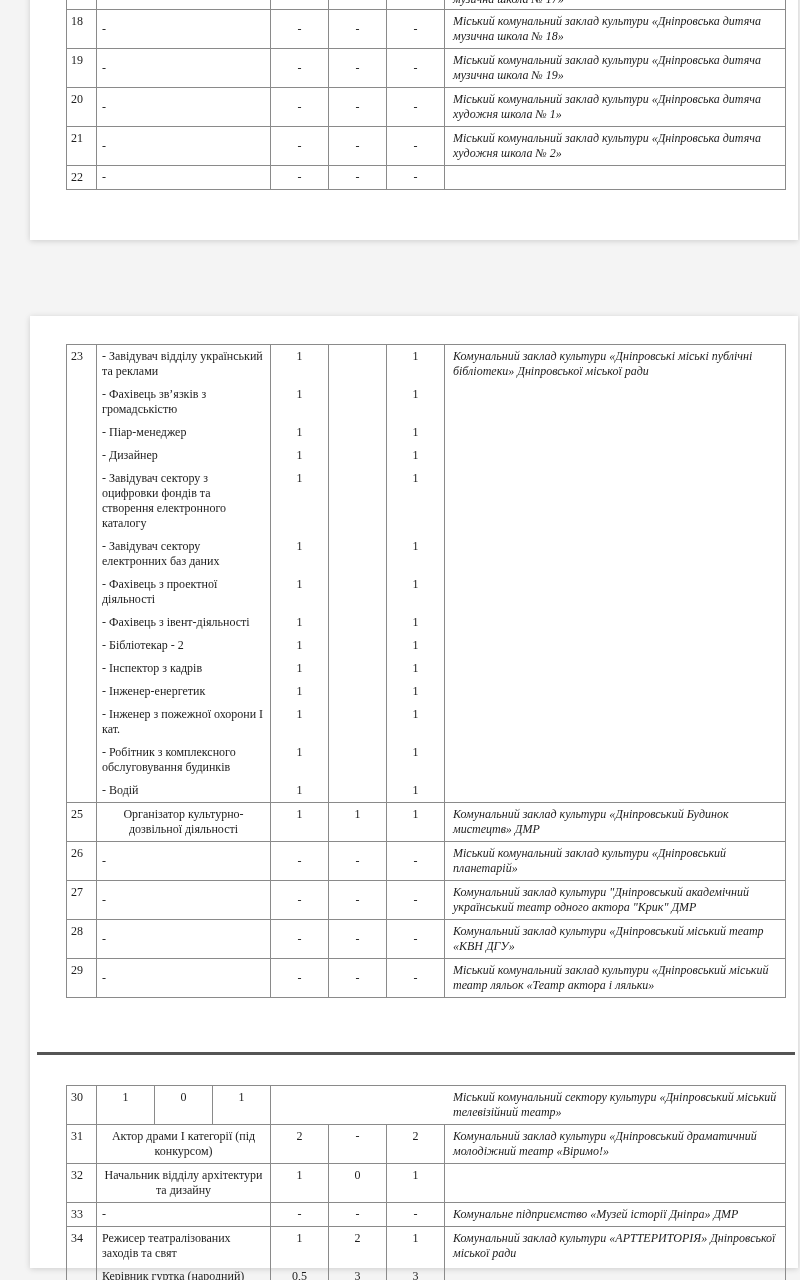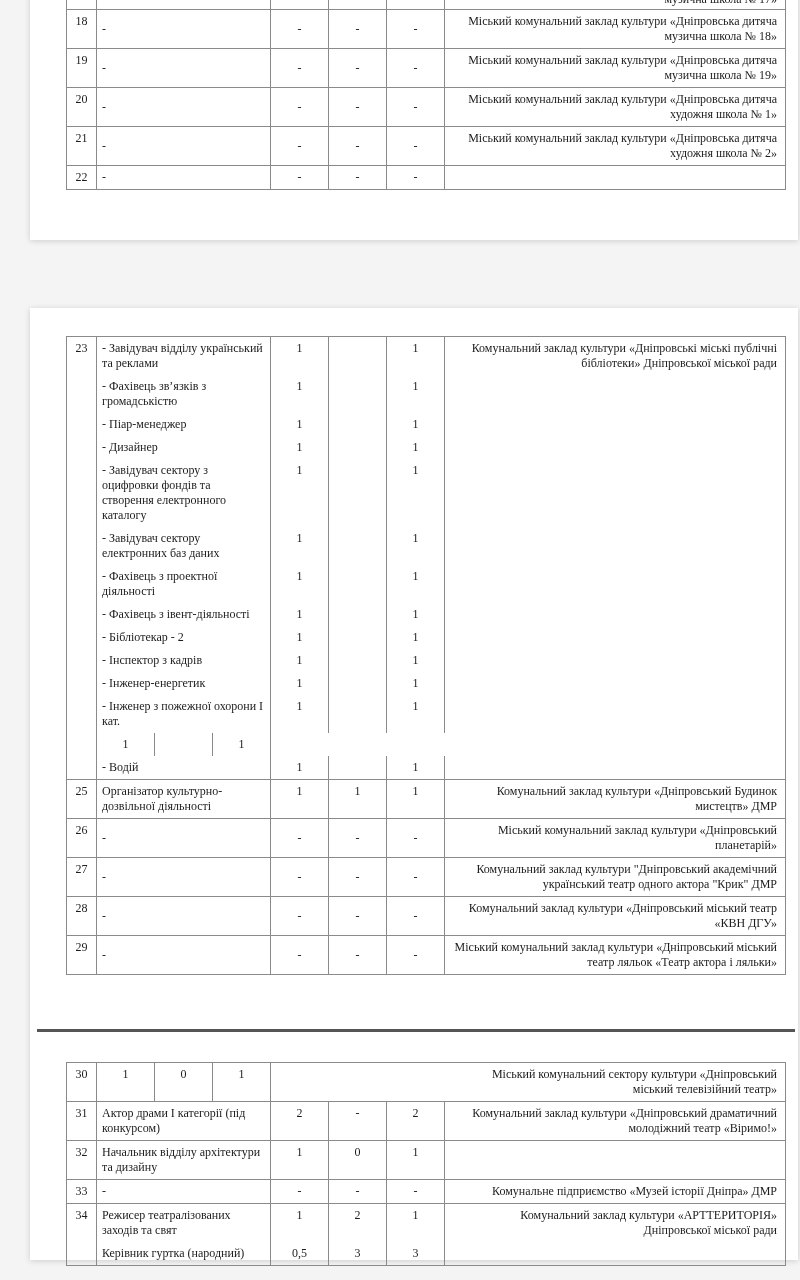--- a/index.html
+++ b/index.html
@@ -7,39 +7,39 @@
     width:800px;height:1280px;overflow:hidden;position:relative;
     background:#f4f4f4;
     font-family:"Liberation Serif","DejaVu Serif",serif;
     color:#1c1c1c;
   }
   .page{
     position:absolute;left:30px;width:768px;background:#ffffff;
     box-shadow:0 1px 6px rgba(0,0,0,0.16);
   }
   .page1{top:-80px;height:320px;}
-  .page2{top:308px;height:952px;}
+  .page2{top:316px;height:952px;}
   .tbl{
     margin-left:36px;width:720px;box-sizing:border-box;
     border:1px solid #8a8a8a;
     font-size:12px;line-height:15px;
   }
   .tbl-top{margin-top:80px;border-top:none;}
   .tbl-mid{margin-top:28px;}
   .tbl-bot{margin-top:30px;}
   .row{display:flex;}
   .row + .row{border-top:1px solid #8a8a8a;}
   .cell{box-sizing:border-box;padding:4px 4px;}
-  .num{flex:0 0 30px;border-right:1px solid #8a8a8a;text-align:center;}
+  .num{flex:0 0 30px;border-right:1px solid #8a8a8a;}
   .mid{flex:0 0 348px;display:flex;flex-direction:column;}
   .item{display:flex;flex:1 0 auto;}
   .pos{flex:0 0 174px;border-right:1px solid #8a8a8a;padding-left:5px;padding-right:5px;}
-  .pos.align-center{}
+  .pos.align-center{text-align:center;}
   .n{flex:0 0 58px;border-right:1px solid #8a8a8a;text-align:center;}
-  .inst{flex:1 1 auto;text-align:right;padding-left:8px;padding-right:8px;}
+  .inst{flex:1 1 auto;text-align:left;padding-left:8px;padding-right:8px;font-style:italic;}
   
   .row.dash .item{align-items:center;}
   .row.dash .item .cell{display:flex;align-items:center;height:100%;}
   .row.dash .item .n{justify-content:center;}
   
   .row.clipped{height:9px;overflow:hidden;}
   .row.clipped .cell{padding-top:0;padding-bottom:0;}
   .clip-text{display:block;margin-top:-8px;line-height:15px;}
   .separator{
     margin:54px 0 0 7px;width:758px;height:3px;background:#555555;
@@ -199,20 +199,21 @@
               <div class="cell n"></div>
               <div class="cell n">1</div>
             </div>
             <div class="item">
               <div class="cell pos align-left">- Інженер з пожежної охорони І кат.</div>
               <div class="cell n">1</div>
               <div class="cell n"></div>
               <div class="cell n">1</div>
             </div>
             <div class="item">
+              <div class="cell pos align-left">- Робітник з комплексного обслуговування будинків</div>
               <div class="cell n">1</div>
               <div class="cell n"></div>
               <div class="cell n">1</div>
             </div>
             <div class="item">
               <div class="cell pos align-left">- Водій</div>
               <div class="cell n">1</div>
               <div class="cell n"></div>
               <div class="cell n">1</div>
             </div>

